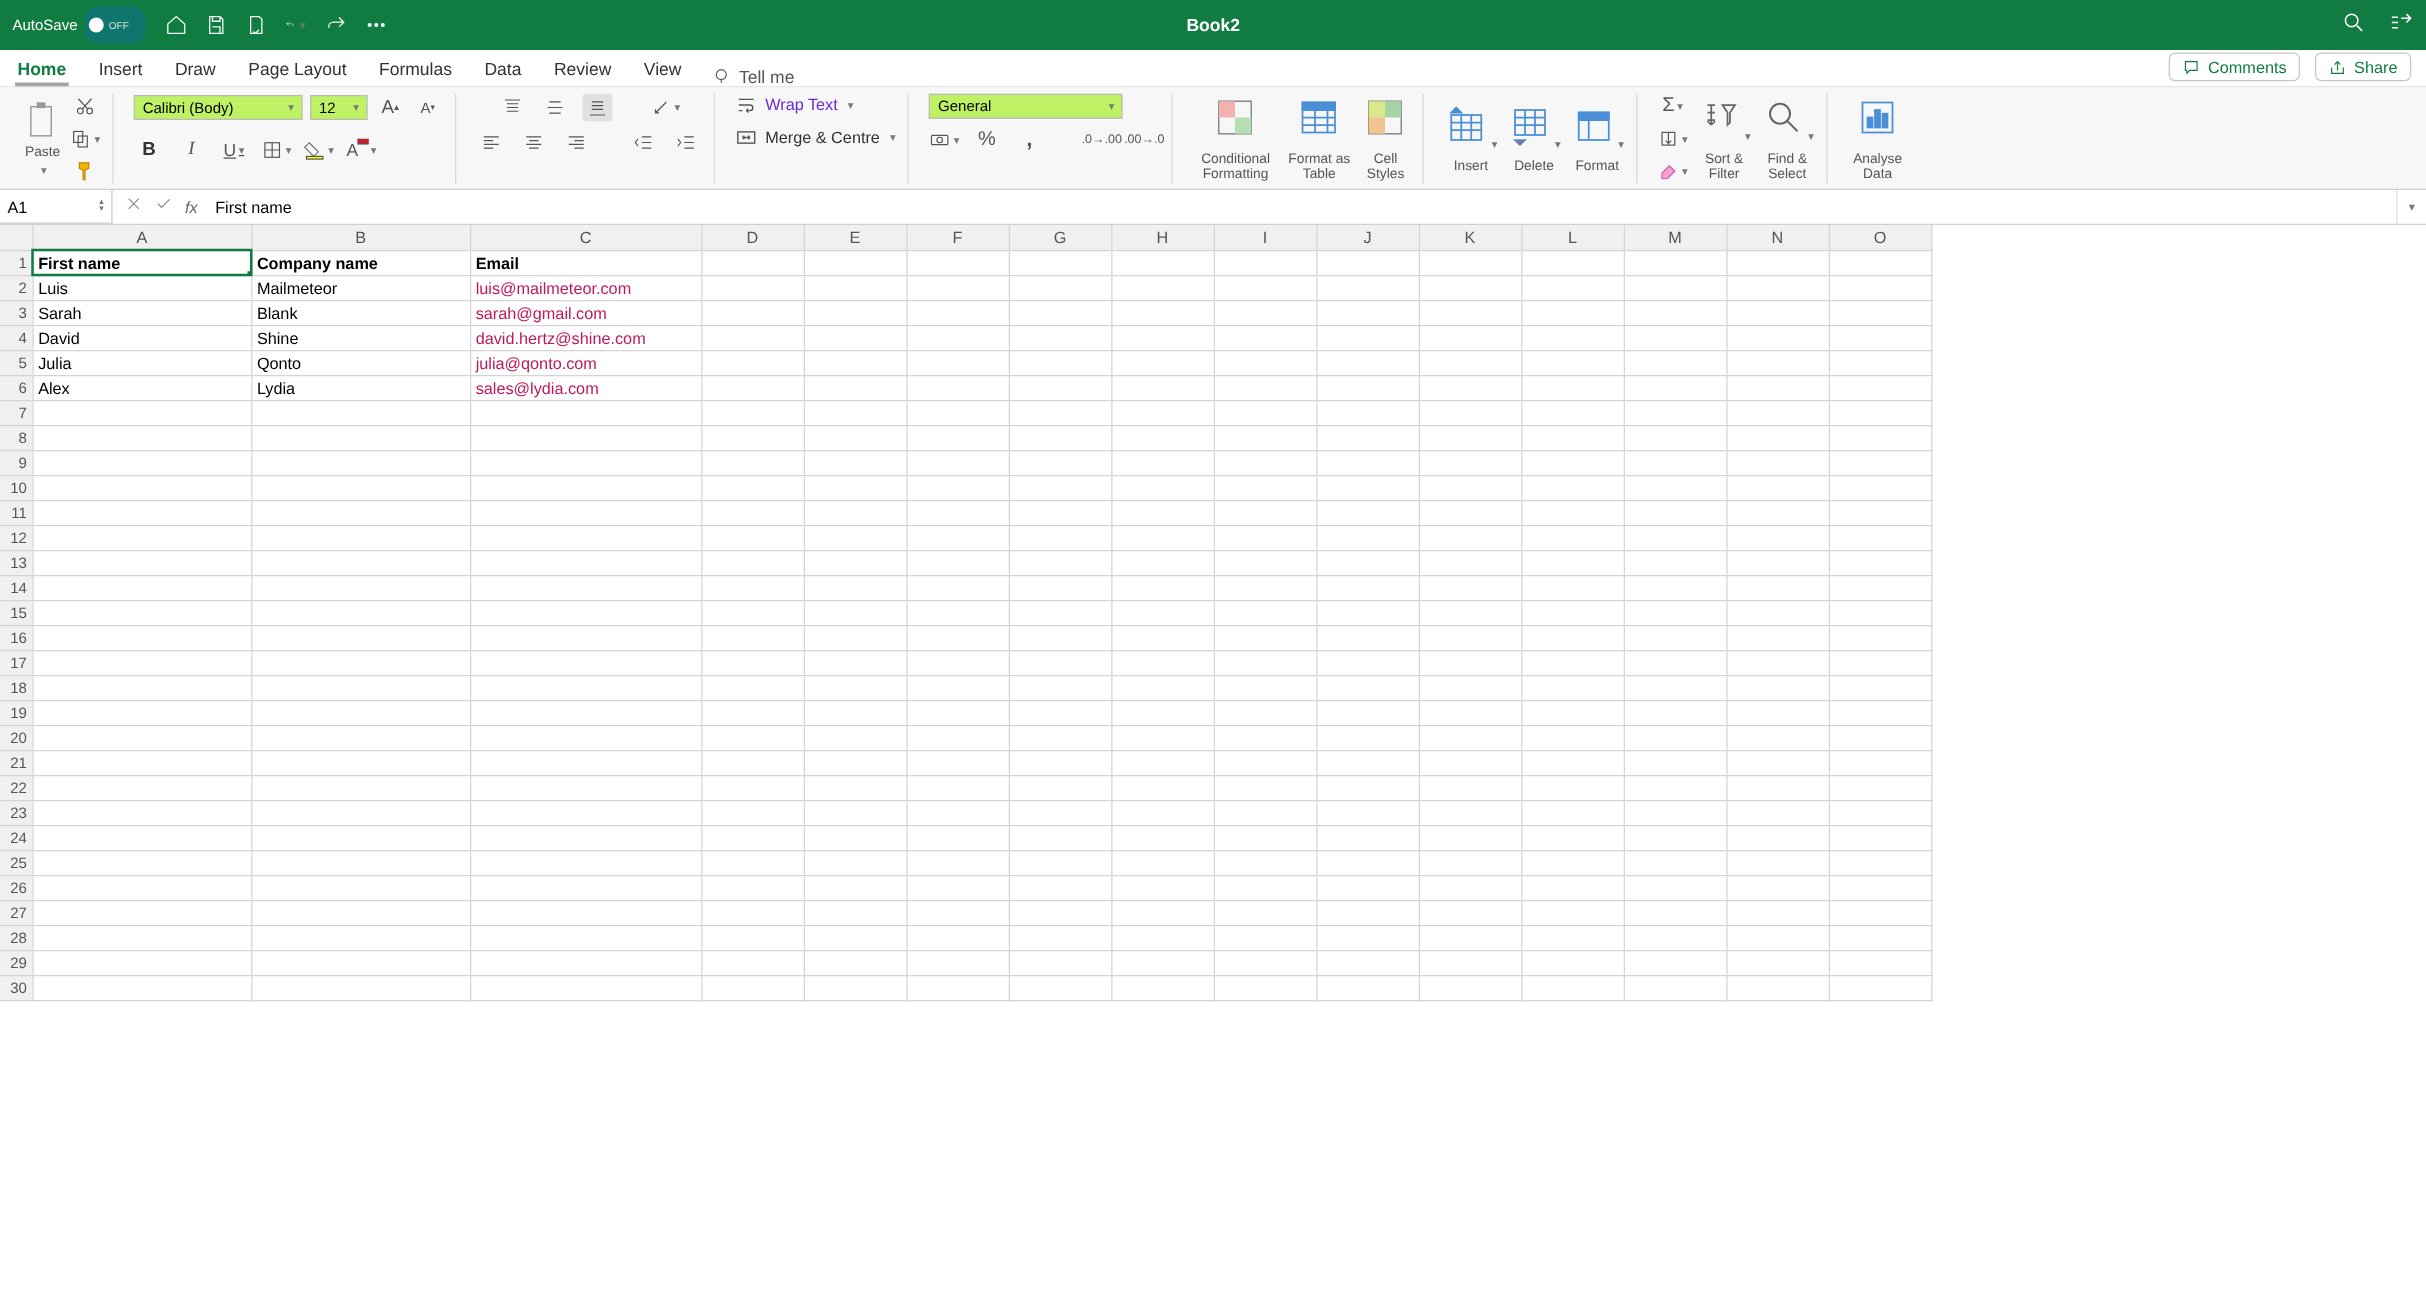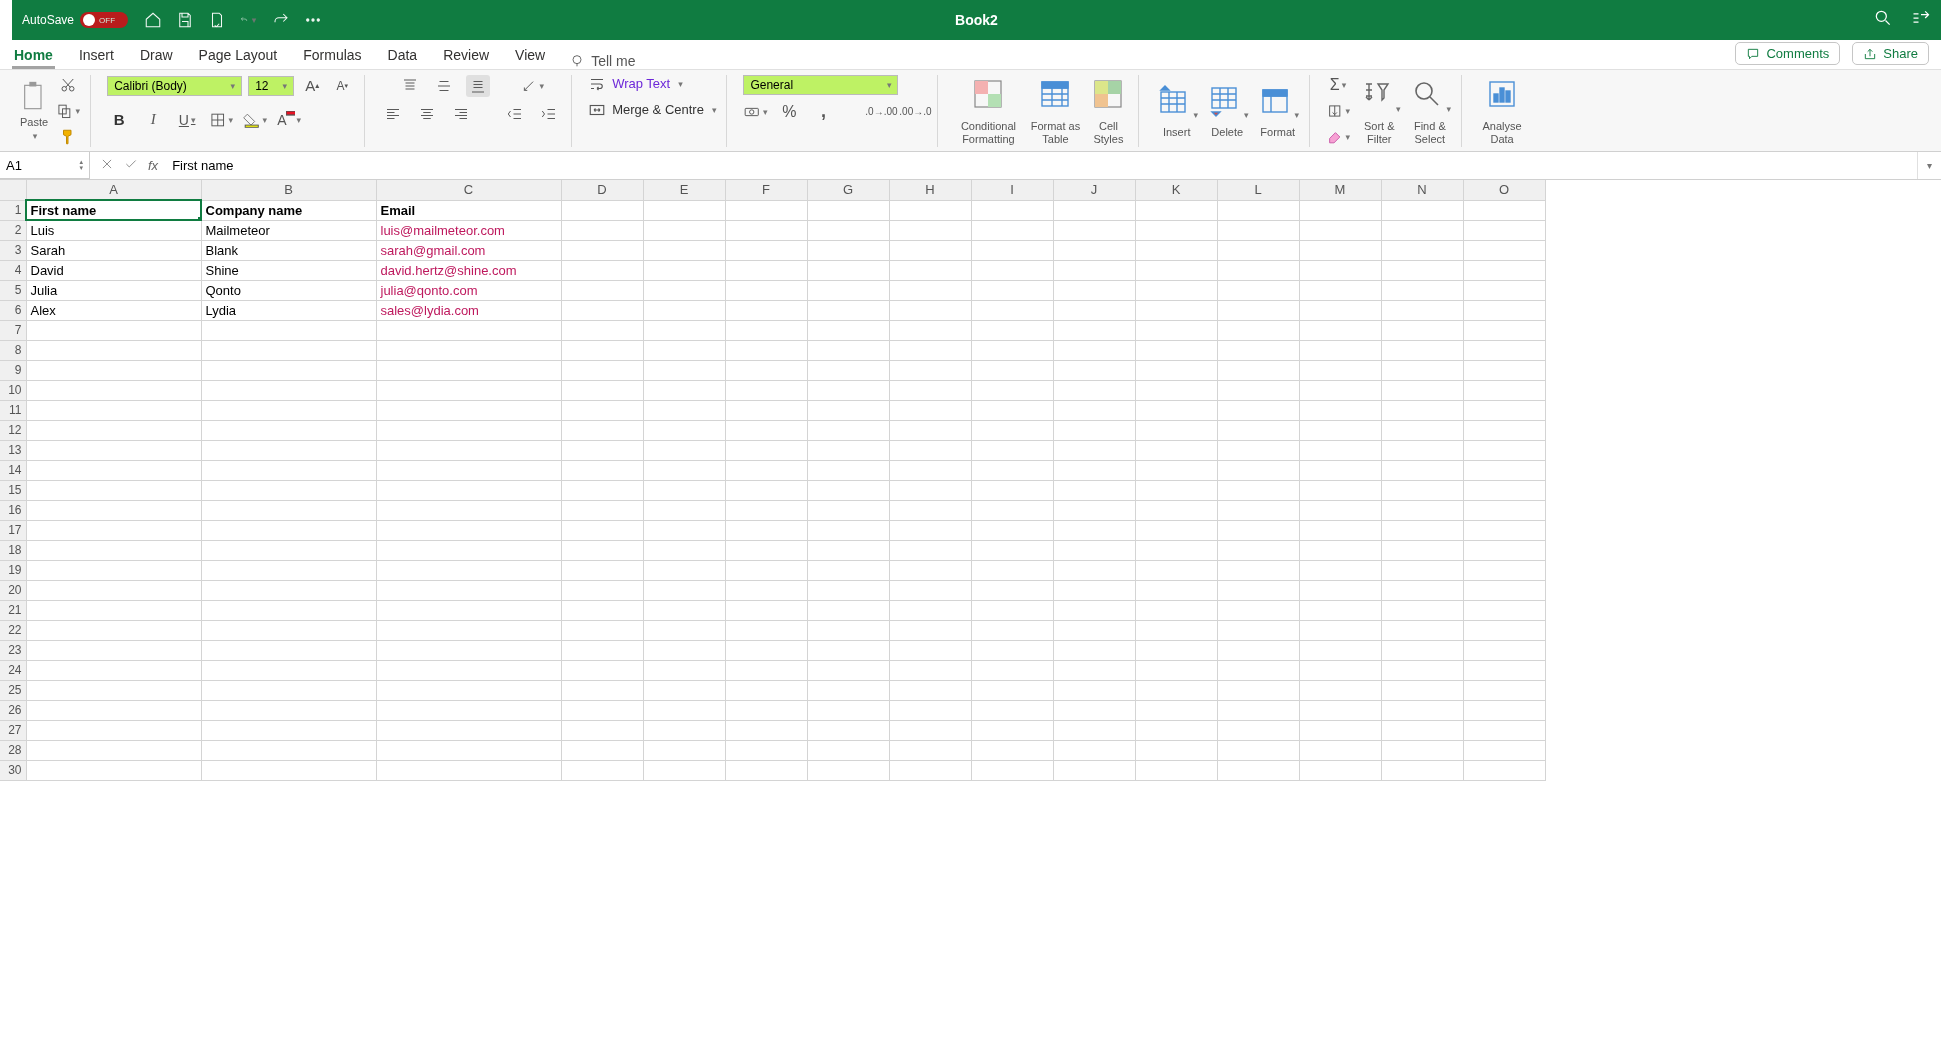--- a/index.html
+++ b/index.html
@@ -1,21 +1,21 @@
 <!DOCTYPE html>
 <html><head>
 <meta charset="utf-8">
 <style>
   * { box-sizing: border-box; margin: 0; padding: 0; font-family: -apple-system, 'Segoe UI', Arial, sans-serif; }
   body { background: #fff; user-select: none; overflow: hidden; }
 
   
-  .titlebar { background: #107c41; height: 40px; display: flex; align-items: center; padding: 4px 10px; color: #fff; position: relative; margin-left: 12px; }
+  .titlebar { background: #107c41; height: 40px; display: flex; align-items: center; padding: 4px 10px; color: #fff; position: relative; }
   .autosave { display: flex; align-items: center; gap: 6px; font-size: 12px; }
-  .switch { background: #b91c1c; border-radius: 10px; width: 48px; height: 16px; display: flex; align-items: center; padding: 0 3px; gap: 4px; }
+  .switch { background: #0f766e; border-radius: 10px; width: 48px; height: 30px; display: flex; align-items: center; padding: 0 3px; gap: 4px; }
   .switch .knob { width: 12px; height: 12px; background: #fff; border-radius: 50%; }
   .switch .off { font-size: 8px; color: #cfe8da; }
   .qa-icons { display: flex; gap: 14px; margin-left: 16px; }
   .qa-icons span { width: 18px; height: 18px; display: inline-flex; align-items: center; justify-content: center; opacity: .95; }
   .qa-icons svg { width: 18px; height: 18px; stroke: #fff; fill: none; stroke-width: 1.4; }
   .titlebar .title { position: absolute; left: 50%; transform: translateX(-50%); font-size: 14px; font-weight: 600; }
   .titlebar .right { margin-left: auto; display: flex; gap: 18px; }
   .titlebar .right svg { width: 20px; height: 20px; stroke: #fff; fill: none; stroke-width: 1.5; }
 
   
@@ -968,20 +968,38 @@
           <td class=""></td>
           <td class=""></td>
           <td class=""></td>
           <td class=""></td>
           <td class=""></td>
           <td class=""></td>
           <td class=""></td>
           <td class=""></td>
         </tr>
         <tr>
+          <th class="rowh">29</th>
+          <td class=""></td>
+          <td class=""></td>
+          <td class=""></td>
+          <td class=""></td>
+          <td class=""></td>
+          <td class=""></td>
+          <td class=""></td>
+          <td class=""></td>
+          <td class=""></td>
+          <td class=""></td>
+          <td class=""></td>
+          <td class=""></td>
+          <td class=""></td>
+          <td class=""></td>
+          <td class=""></td>
+        </tr>
+        <tr>
           <th class="rowh">30</th>
           <td class=""></td>
           <td class=""></td>
           <td class=""></td>
           <td class=""></td>
           <td class=""></td>
           <td class=""></td>
           <td class=""></td>
           <td class=""></td>
           <td class=""></td>

